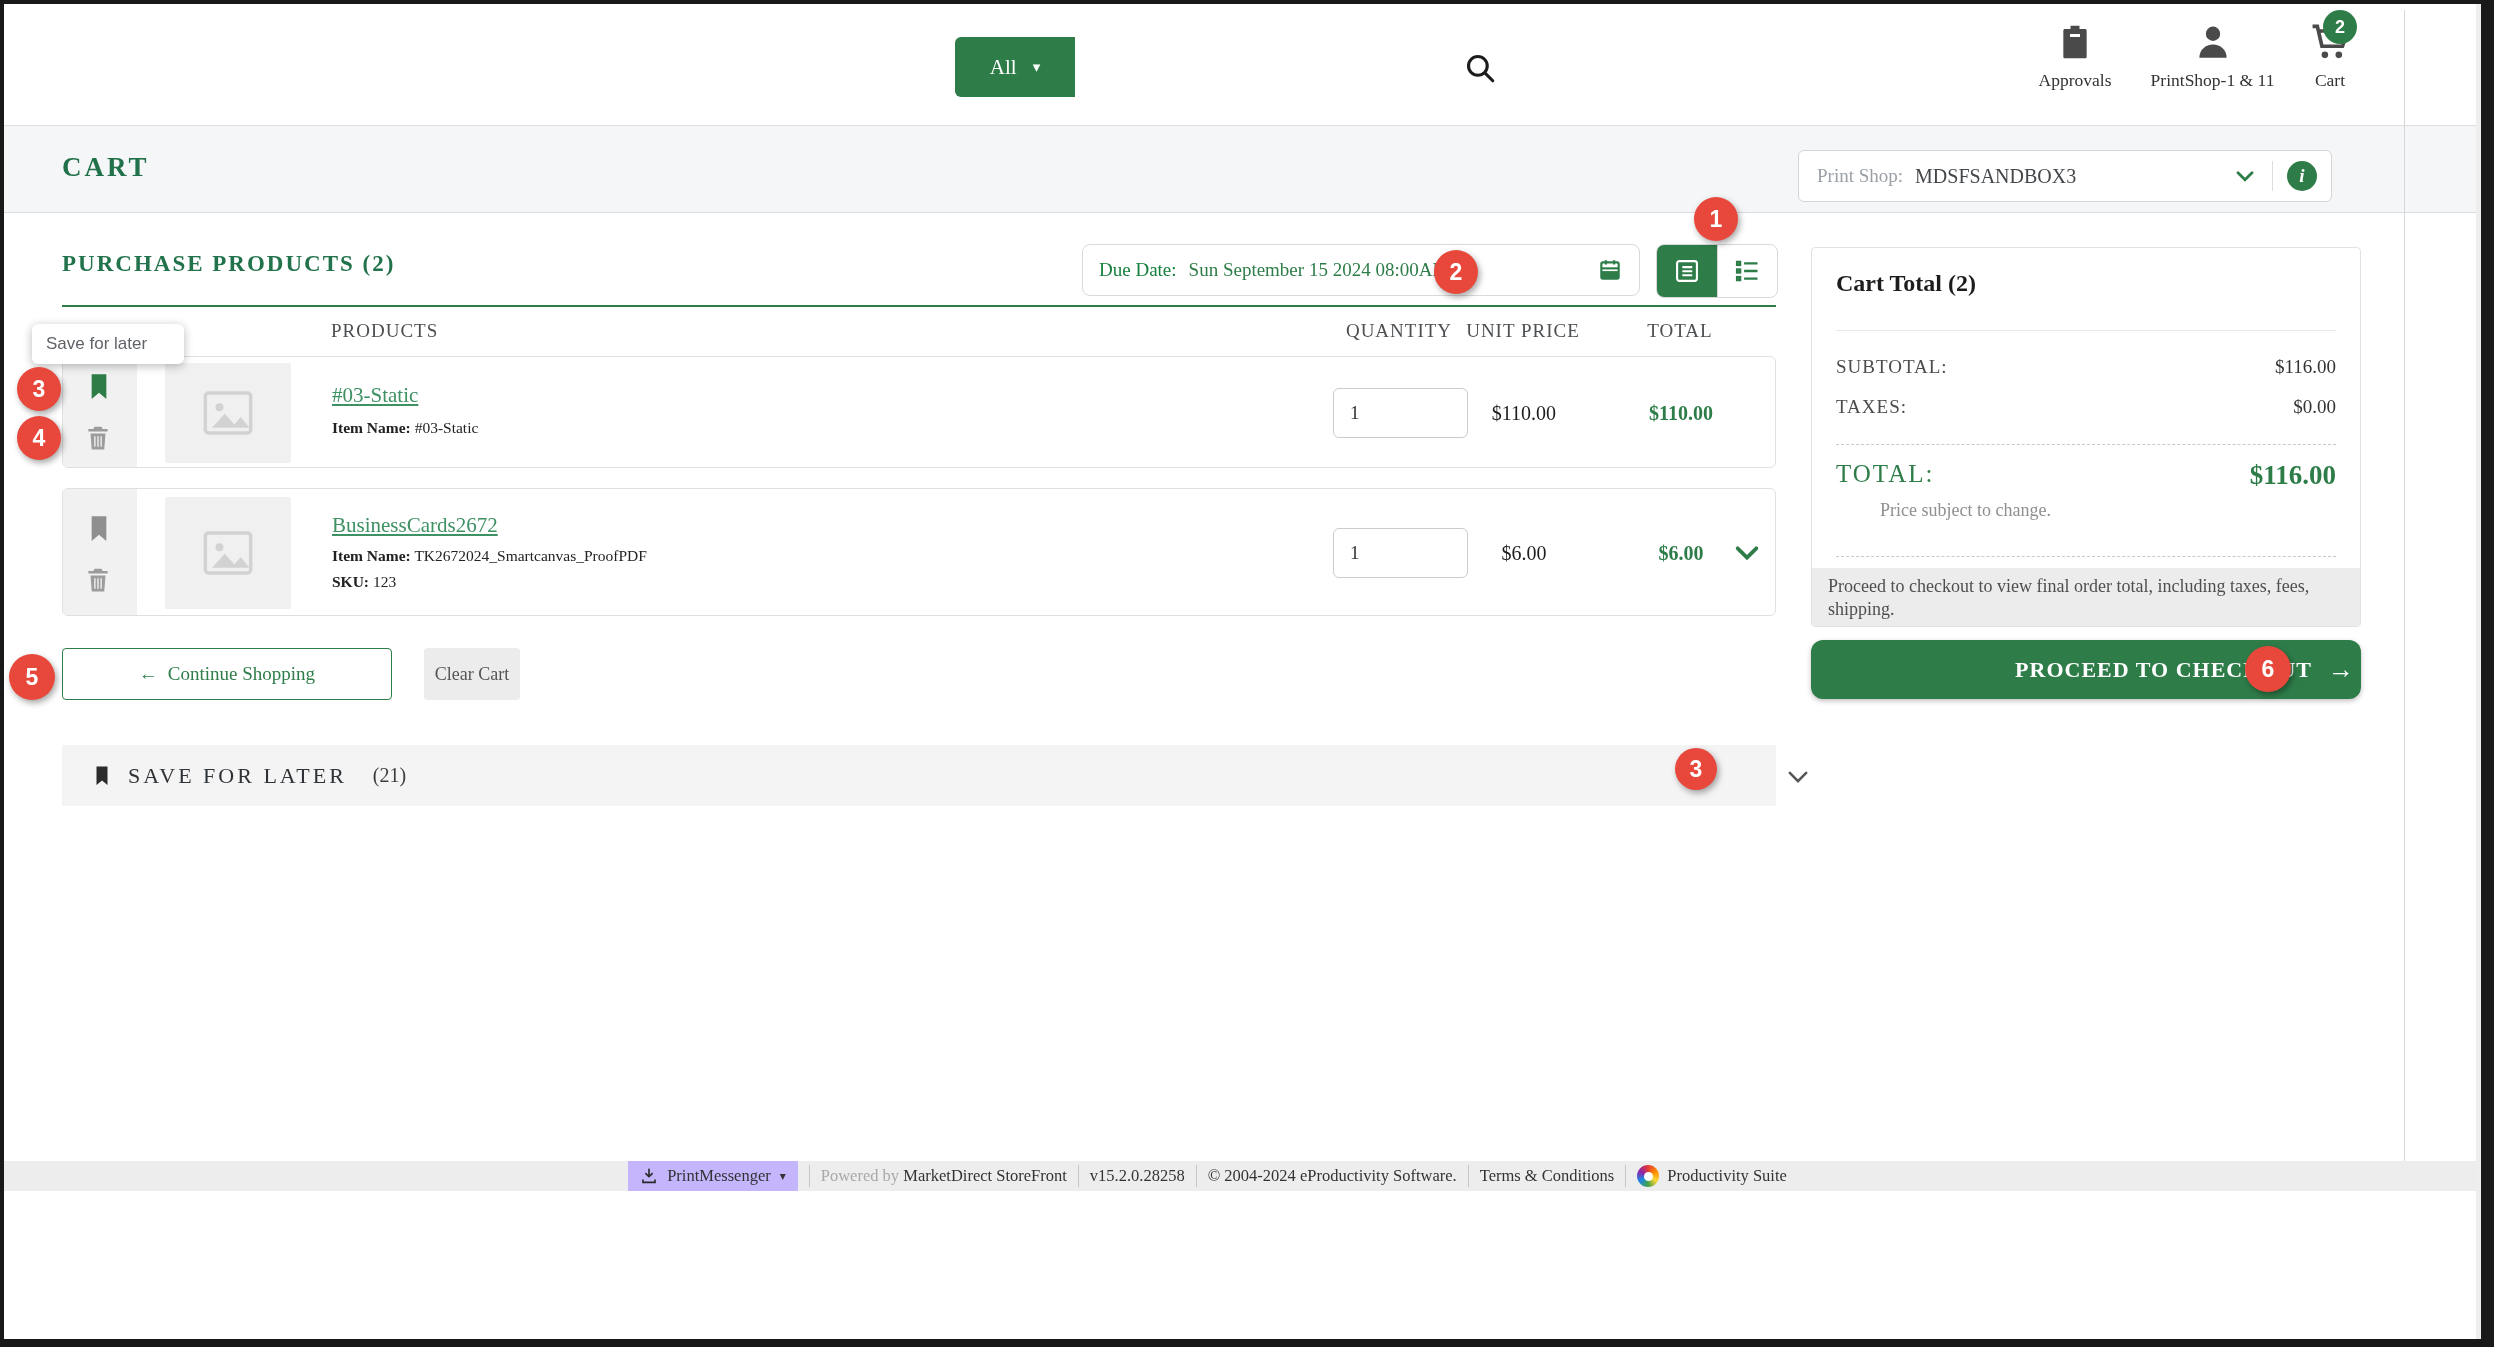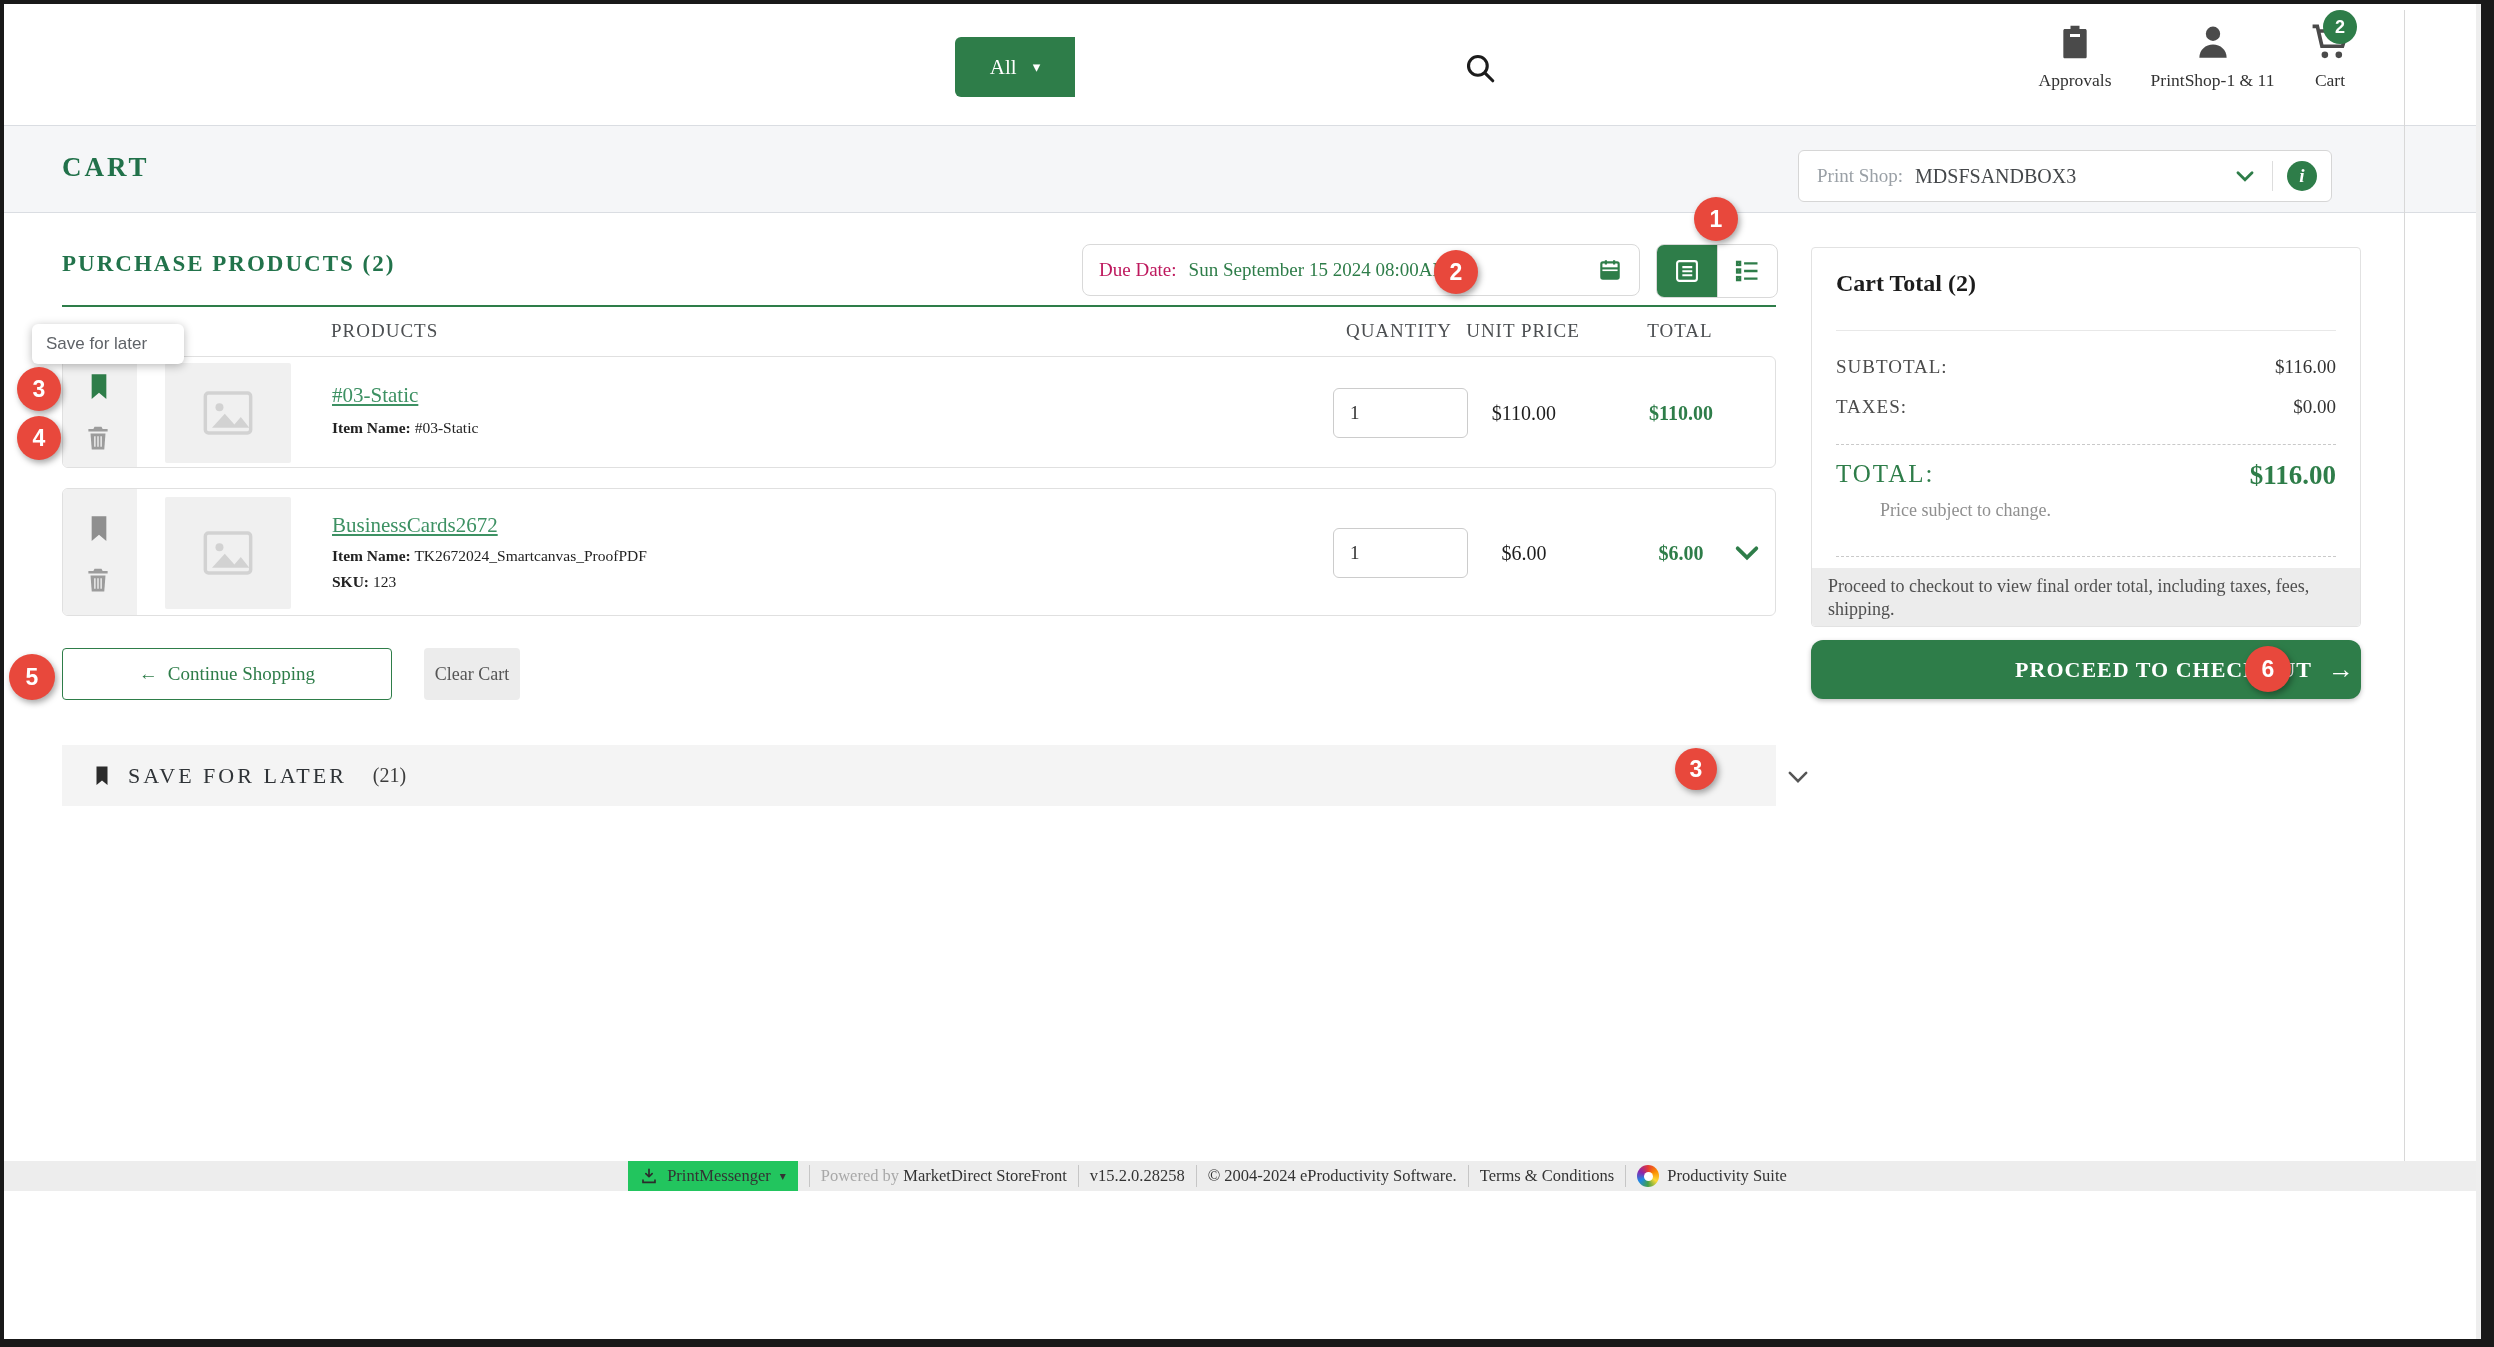--- a/index.html
+++ b/index.html
@@ -29,21 +29,21 @@
       border-radius:6px;display:flex;align-items:center;padding:0 14px 0 18px;box-sizing:border-box;cursor:pointer;}
   .ps-label{color:#9aa0a6;font-size:19px;}
   .ps-value{color:#44474a;font-size:20px;margin-left:12px;flex:1;}
   .ps-divider{width:1px;height:30px;background:#ddd;margin:0 14px;}
   .info-circle{width:30px;height:30px;border-radius:50%;background:var(--green);color:#fff;
       font:italic bold 19px "Liberation Serif",serif;display:flex;align-items:center;justify-content:center;cursor:pointer;}
   
   .purchase-title{position:absolute;left:58px;top:247px;font-size:23px;font-weight:bold;letter-spacing:2px;color:#22734b;}
   .due-box{position:absolute;left:1078px;top:240px;width:558px;height:52px;background:#fff;border:1px solid #d9d9d9;
       border-radius:8px;display:flex;align-items:center;padding:0 16px;box-sizing:border-box;cursor:pointer;}
-  .due-label{color:#be185d;font-size:19px;}
+  .due-label{color:#15803d;font-size:19px;}
   .due-value{color:var(--green);font-size:19px;margin-left:12px;flex:1;}
   .toggle{position:absolute;left:1652px;top:240px;width:120px;height:52px;border:1px solid #d9d9d9;border-radius:8px;
       background:#fff;display:flex;overflow:hidden;}
   .toggle-btn{width:60px;height:100%;display:flex;align-items:center;justify-content:center;cursor:pointer;}
   .toggle-btn.active{background:var(--green);}
   .toggle-btn + .toggle-btn{border-left:1px solid #d9d9d9;}
   .tbl-topline{position:absolute;left:58px;top:301px;width:1714px;border-top:2px solid var(--green);}
   .col-head{position:absolute;top:316px;font-size:19px;color:#4c4f52;letter-spacing:1px;}
   .row-card{position:absolute;left:58px;width:1714px;background:#fff;border:1px solid #e0e0e0;border-radius:6px;box-sizing:border-box;}
   .action-strip{position:absolute;left:0;top:0;bottom:0;width:74px;background:#f1f1f1;border-radius:5px 0 0 5px;}
@@ -89,21 +89,21 @@
       font-size:18px;color:#4f4f4f;padding:7px 40px 0 16px;box-sizing:border-box;line-height:23px;}
   .btn-checkout{position:absolute;left:1807px;top:636px;width:550px;height:59px;background:var(--green);border:none;
       border-radius:12px;color:#fff;font-family:"Liberation Serif",serif;font-size:22px;font-weight:bold;letter-spacing:1px;
       cursor:pointer;display:flex;align-items:center;justify-content:flex-end;gap:16px;box-shadow:0 2px 5px rgba(0,0,0,.25);}
   .btn-checkout .arrow{font-size:26px;font-weight:normal;}
   
   .footbar{position:absolute;left:0;right:0;top:1157px;height:30px;background:#ededed;display:flex;align-items:center;
       justify-content:center;font-size:16.5px;color:#333;}
   .footbar-inner{display:flex;align-items:center;gap:11px;transform:translateX(-35px);height:100%;}
   .foot-sep{width:1px;height:22px;background:#c6c6c6;}
-  .pm-chip{display:flex;align-items:center;gap:9px;background:#22c55e;height:100%;padding:0 12px;cursor:pointer;}
+  .pm-chip{display:flex;align-items:center;gap:9px;background:#c4b5fd;height:100%;padding:0 12px;cursor:pointer;}
   .pm-chip .caret{font-size:12px;color:#333;}
   .muted{color:#a8a8a8;}
   .foot-link{cursor:pointer;}
   .suite{display:flex;align-items:center;gap:8px;cursor:pointer;}
   .suite-icon{width:22px;height:22px;border-radius:50%;
       background:conic-gradient(#e53935,#fb8c00,#fdd835,#43a047,#1e88e5,#8e24aa,#e53935);
       display:flex;align-items:center;justify-content:center;}
   .suite-icon .hole{width:9px;height:9px;border-radius:50%;background:#fff;}
   .darkfoot{position:absolute;left:0;right:0;top:1187px;bottom:0;background:#5d5a5a;color:#fff;}
   .df-title{position:absolute;left:778px;top:40px;font-size:21px;color:#fdfdfd;}

